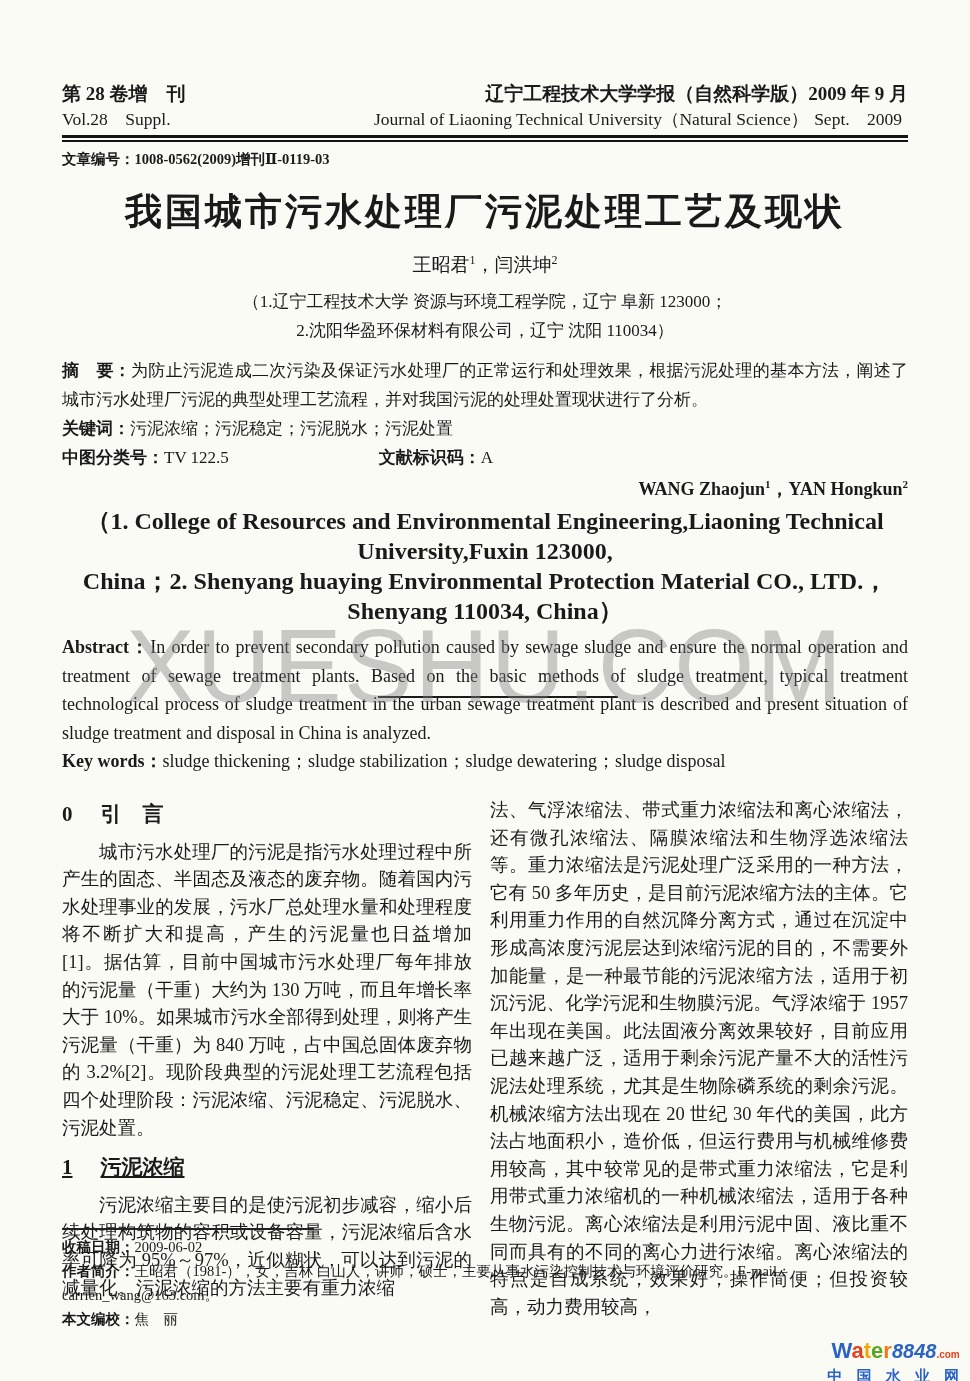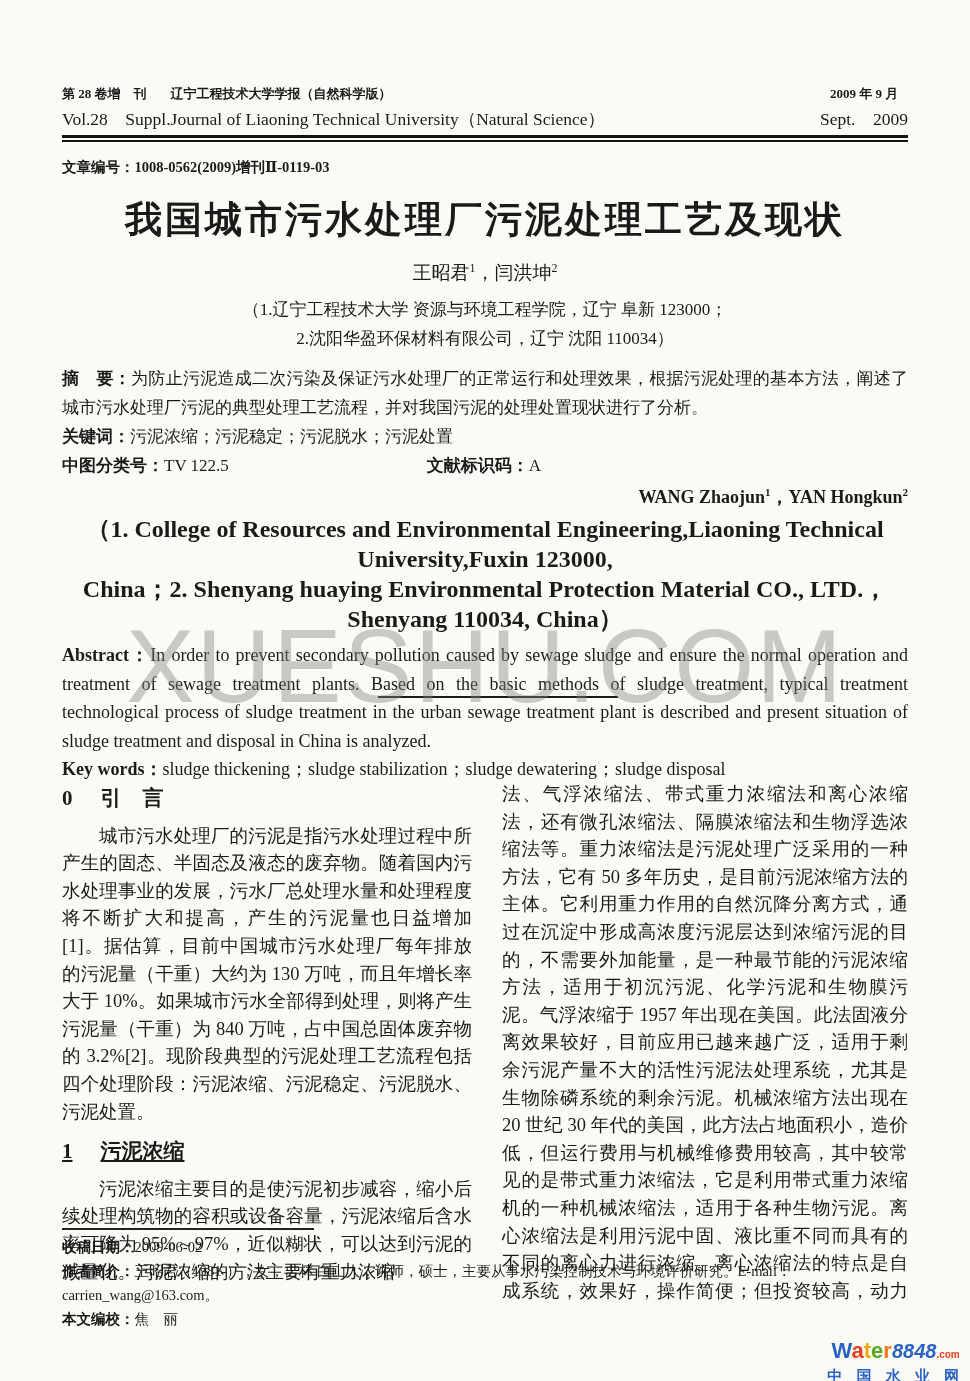--- a/index.html
+++ b/index.html
@@ -6,62 +6,62 @@
   html,body { background:#ffffff; }
   .page {
     position:relative; width:970px; height:1381px; overflow:hidden;
     background:#fbfbf6; color:#1a1a1a;
     font-family:"Liberation Serif","DejaVu Serif",serif;
   }
   .inner { padding:0 62px; position:relative; z-index:2; }
 
   
   .hdr { display:flex; justify-content:space-between; align-items:flex-end; padding-top:82px; }
-  .hdr .cn { font-size:13px; font-weight:700; line-height:24px; }
+  .hdr .cn { font-size:19px; font-weight:700; line-height:24px; }
   .hdr .en { font-size:17.5px; line-height:26px; }
-  .hdr-center { text-align:left; flex:1; }
+  .hdr-center { text-align:right; flex:1; }
   .hdr-left { text-align:left; }
   .hdr-right { text-align:center; }
 
   .rule2 { margin-top:3px; height:7px; border-top:3px solid #141414; border-bottom:2px solid #141414; }
 
-  .artid { margin-top:16px; font-size:14.5px; font-weight:700; }
+  .artid { margin-top:8px; font-size:14.5px; font-weight:700; }
   .artid span { font-weight:700; }
 
   h1.title-cn { margin-top:18px; text-align:center; font-size:37px; font-weight:700; letter-spacing:3px; }
 
   .auth { margin-top:15px; text-align:center; font-size:19px; }
   .auth sup { font-size:12px; }
 
   .affil { margin-top:9px; text-align:center; font-size:17px; line-height:29px; }
 
   .meta { margin-top:11px; font-size:17px; line-height:29px; }
   .meta p { text-align:justify; }
   .meta b { font-weight:700; }
-  .clc { display:flex;gap:48px; }
+  .clc { display:flex; }
   .clc .code { margin-left:150px; }
 
   .ten  { margin-top:9px; text-align:center; font-size:25px; font-weight:700; }
   .aen  { margin-top:5px; text-align:right; font-size:18px; font-weight:700; }
   .aen sup { font-size:11px; }
   .affen{ margin-top:5px; text-align:center; font-size:24px; font-weight:700; line-height:30px; }
   .absen{ margin-top:7px; font-size:18px; line-height:28.5px; text-align:justify; }
   .absen b { font-weight:700; }
   .kwen { margin-top:2px; font-size:18px; }
   .kwen b { font-weight:700; }
 
   .wm {
     position:absolute; left:0; top:608px; width:100%; text-align:center;
     font-family:"Liberation Sans","DejaVu Sans",sans-serif;
     font-size:103px; color:rgba(128,128,128,0.42); letter-spacing:2px;
     z-index:4; pointer-events:none; white-space:nowrap;
   }
   .midrule { position:absolute; left:378px; top:696px; width:240px; border-top:2px solid #1b1b1b; z-index:3; }
 
-  .cols { display:flex; gap:30px; height:524px; overflow:hidden;
+  .cols { display:flex; gap:18px; margin-top:24px; height:524px; overflow:hidden;
           font-size:18.5px; line-height:27.6px; text-align:justify; }
   .colL { width:410px; }
   .colR { flex:1; }
   .cols p { text-indent:2em; }
   h2.sec { font-size:21px; font-weight:700; text-align:left; text-indent:0; }
   .h2a { margin:4px 0 10px; }
   .h2b { margin:12px 0 10px;text-decoration:underline; }
   .secnum { margin-right:28px; }
 
   .foot { position:absolute; left:62px; right:62px; top:1228px; font-size:14.5px; line-height:24px; z-index:2; }

